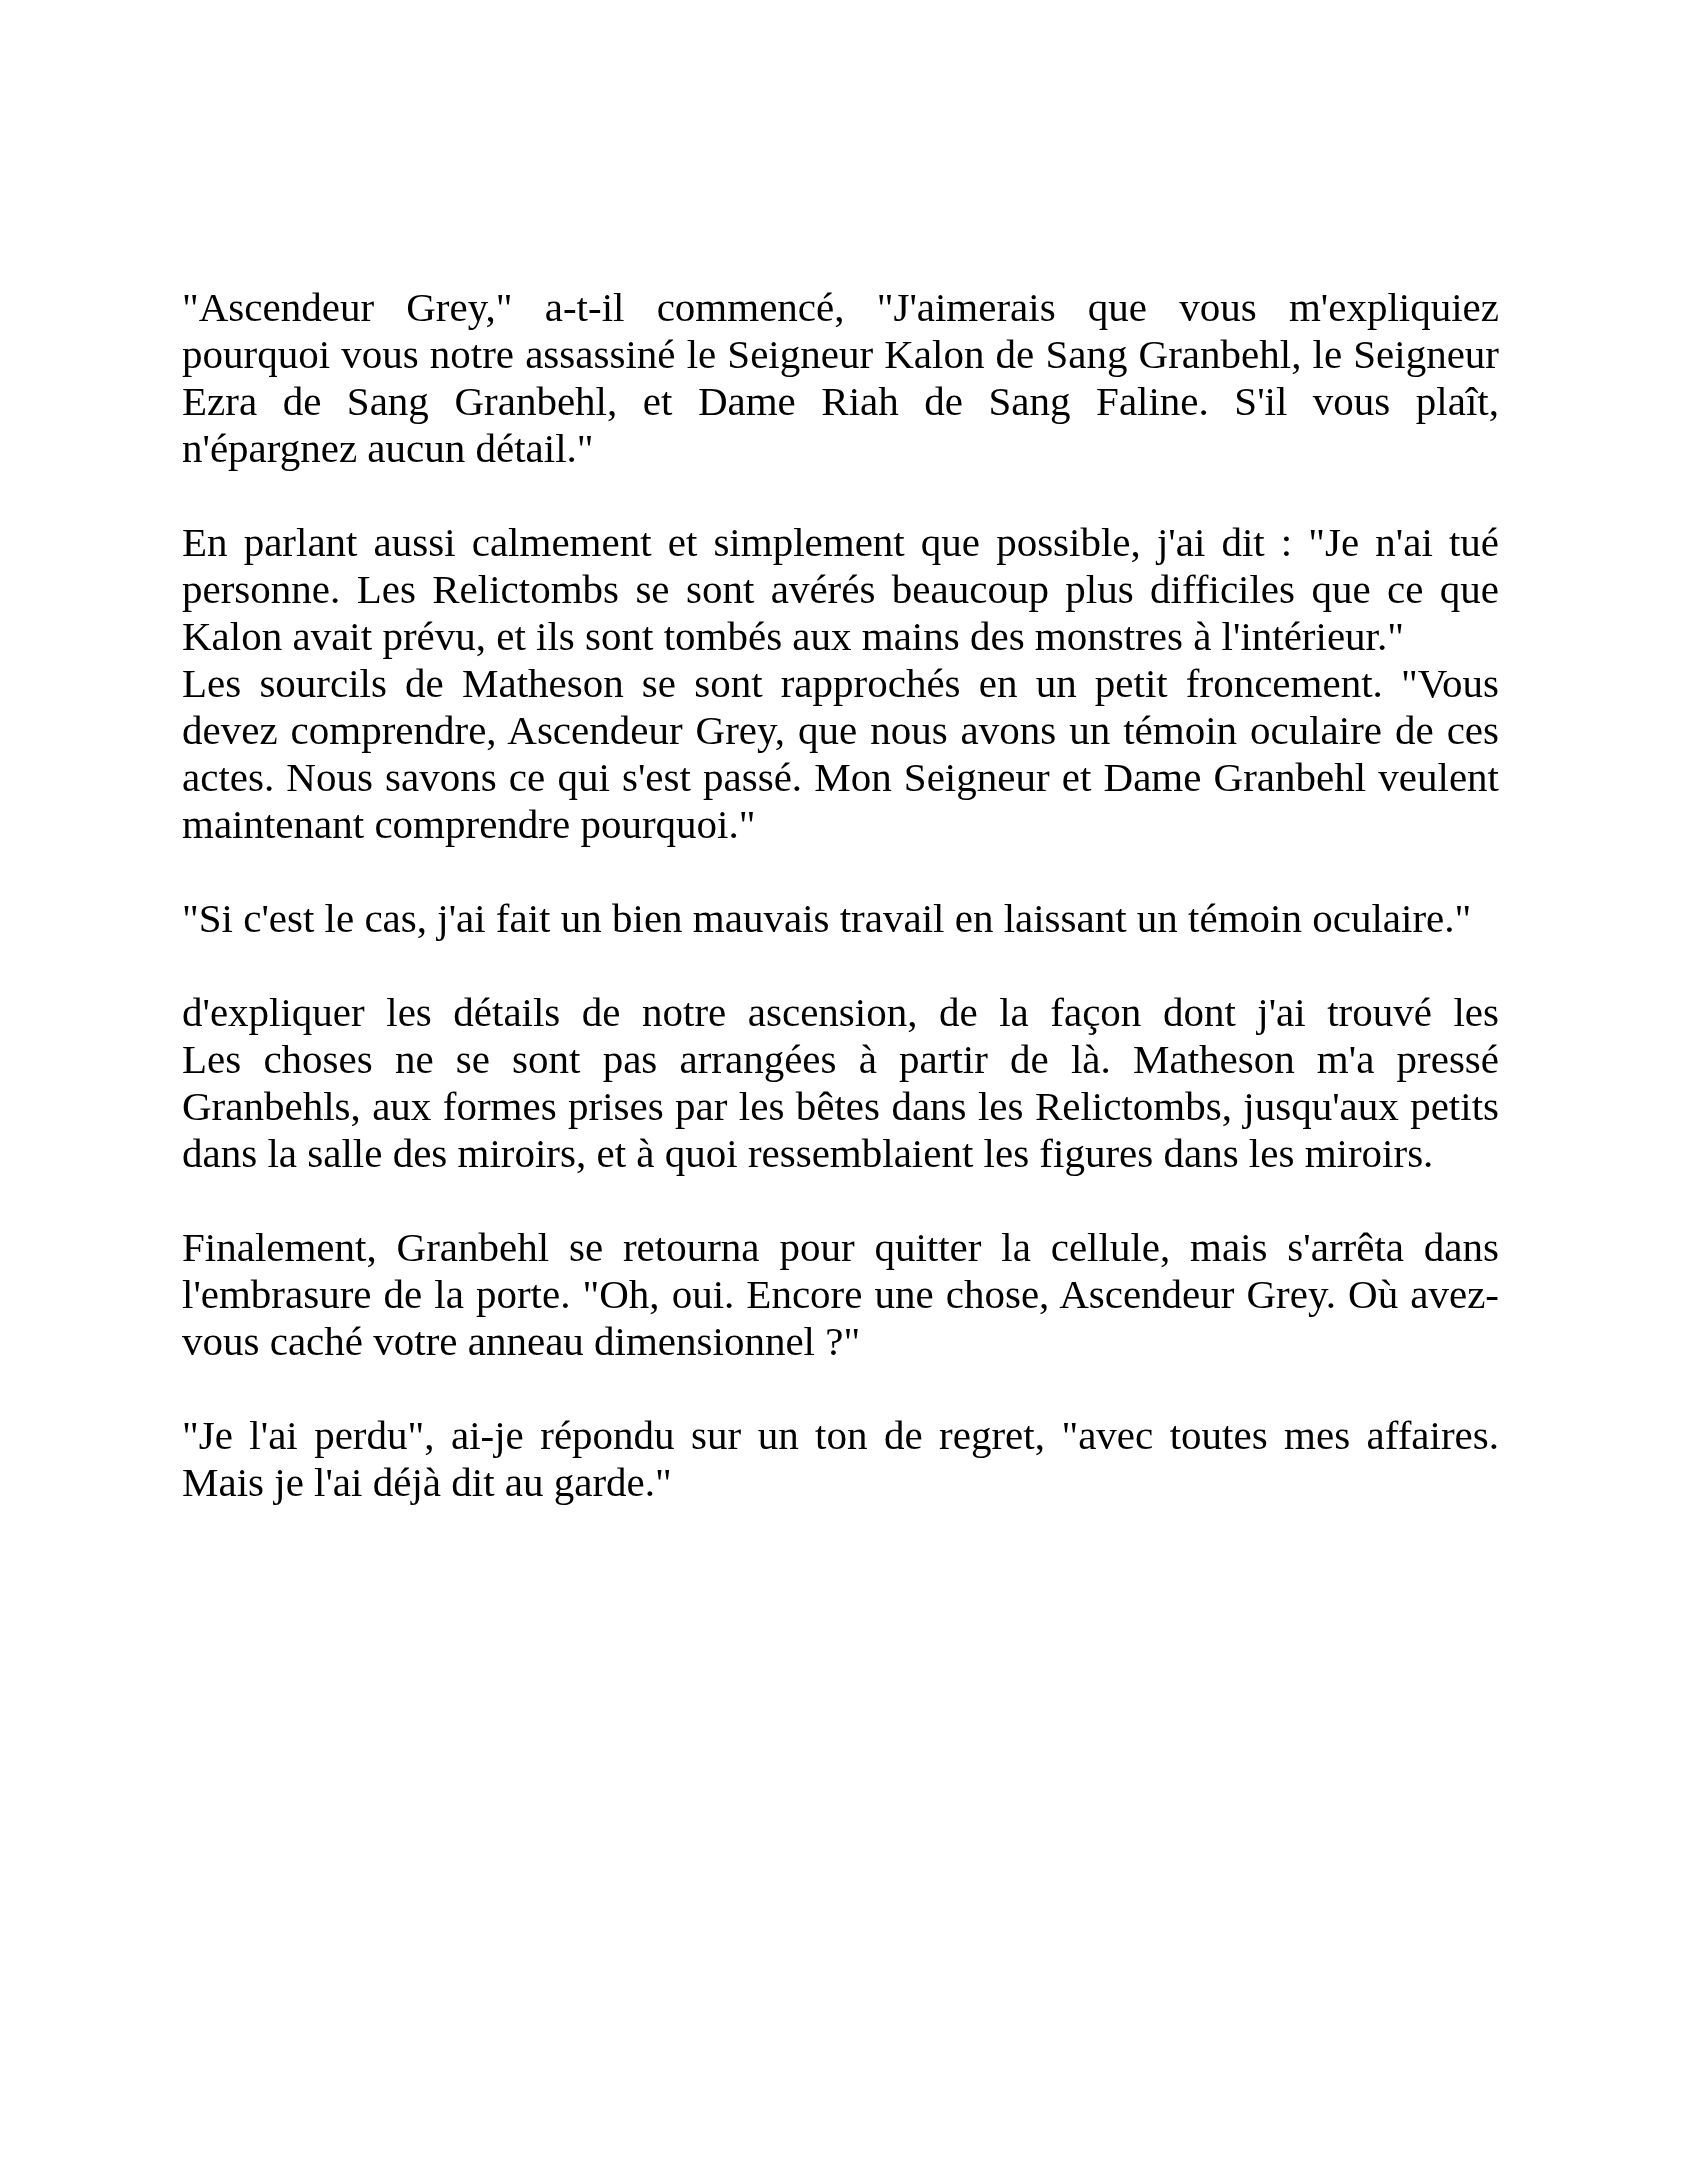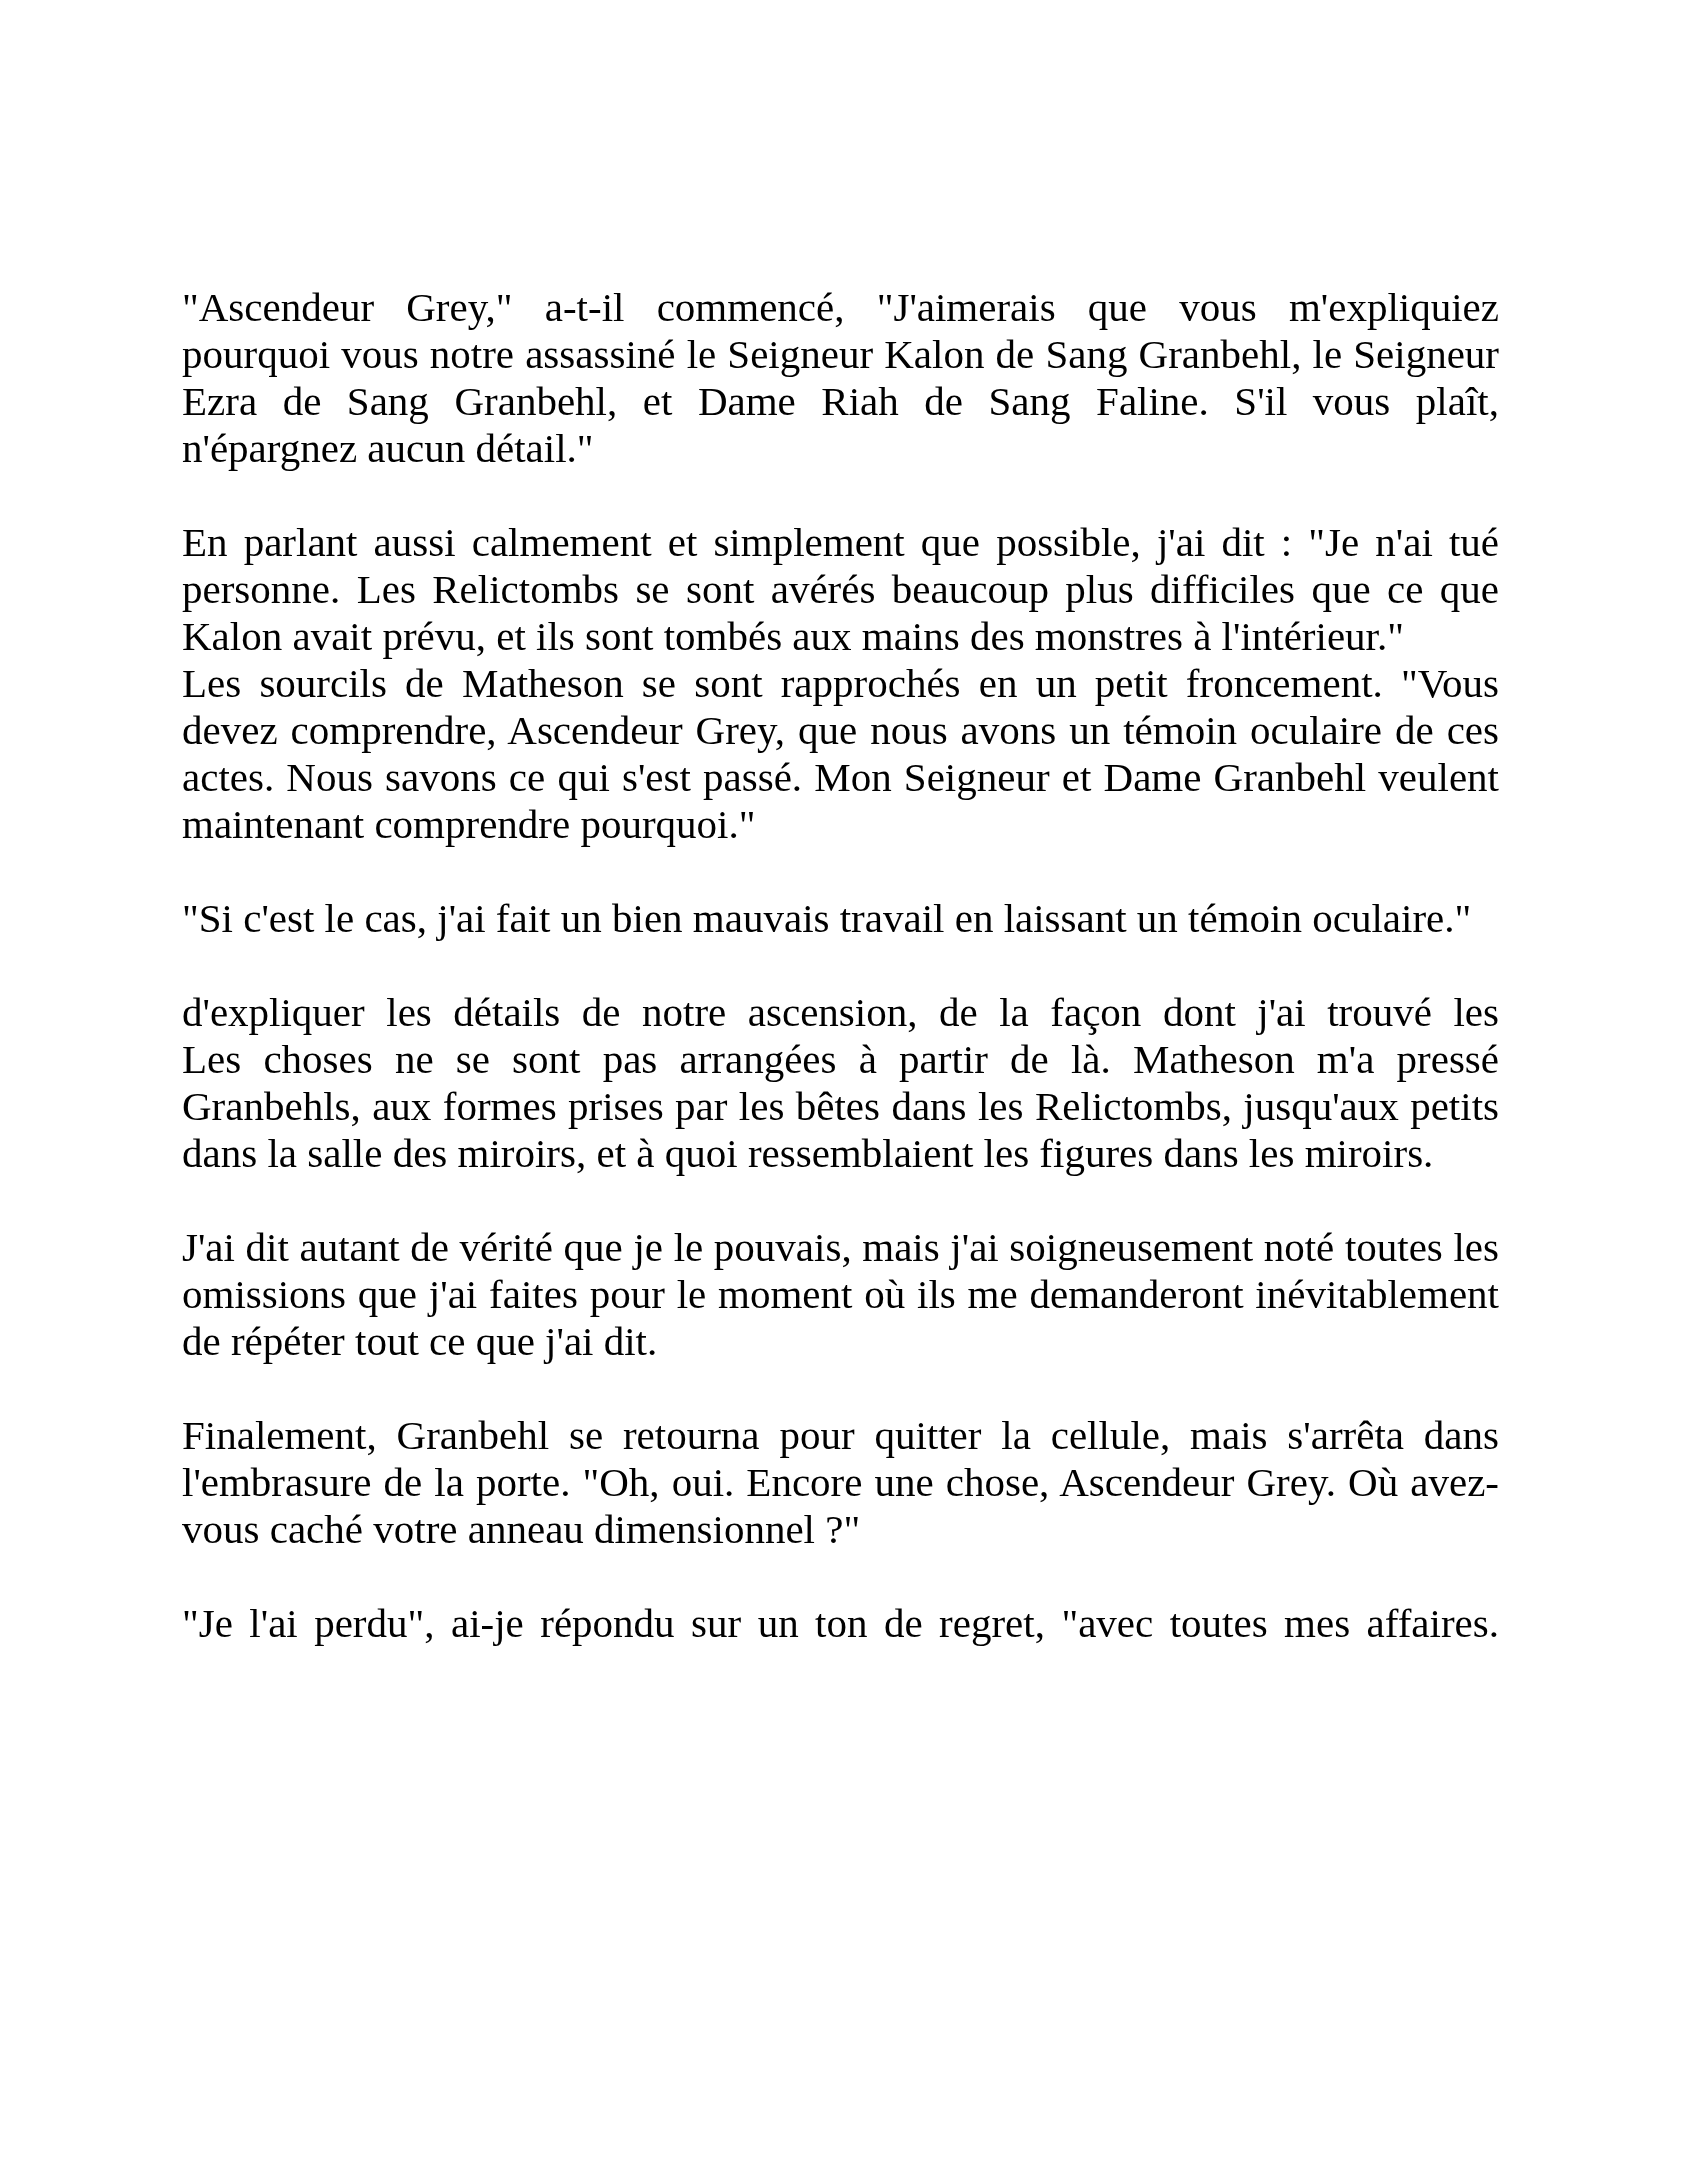--- a/index.html
+++ b/index.html
@@ -73,27 +73,23 @@
       <p class="paragraph">
         <span class="line">"Si c'est le cas, j'ai fait un bien mauvais travail en laissant un témoin oculaire."</span>
       </p>
       <p class="paragraph">
         <span class="line justified">d'expliquer les détails de notre ascension, de la façon dont j'ai trouvé les</span>
         <span class="line justified">Les choses ne se sont pas arrangées à partir de là. Matheson m'a pressé</span>
         <span class="line justified">Granbehls, aux formes prises par les bêtes dans les Relictombs, jusqu'aux petits</span>
         <span class="line">dans la salle des miroirs, et à quoi ressemblaient les figures dans les miroirs.</span>
       </p>
       <p class="paragraph">
-        <span class="line justified">J'ai dit autant de vérité que je le pouvais, mais j'ai soigneusement noté toutes les</span>
-        <span class="line justified">omissions que j'ai faites pour le moment où ils me demanderont inévitablement</span>
-        <span class="line">de répéter tout ce que j'ai dit.</span>
-      </p>
-      <p class="paragraph">
         <span class="line justified">Finalement, Granbehl se retourna pour quitter la cellule, mais s'arrêta dans</span>
         <span class="line justified">l'embrasure de la porte. "Oh, oui. Encore une chose, Ascendeur Grey. Où avez-</span>
         <span class="line">vous caché votre anneau dimensionnel ?"</span>
       </p>
       <p class="paragraph">
         <span class="line justified">"Je l'ai perdu", ai-je répondu sur un ton de regret, "avec toutes mes affaires.</span>
+        <span class="line">Mais je l'ai déjà dit au garde."</span>
       </p>
     </div>
 </div>
 
 
 </body></html>

